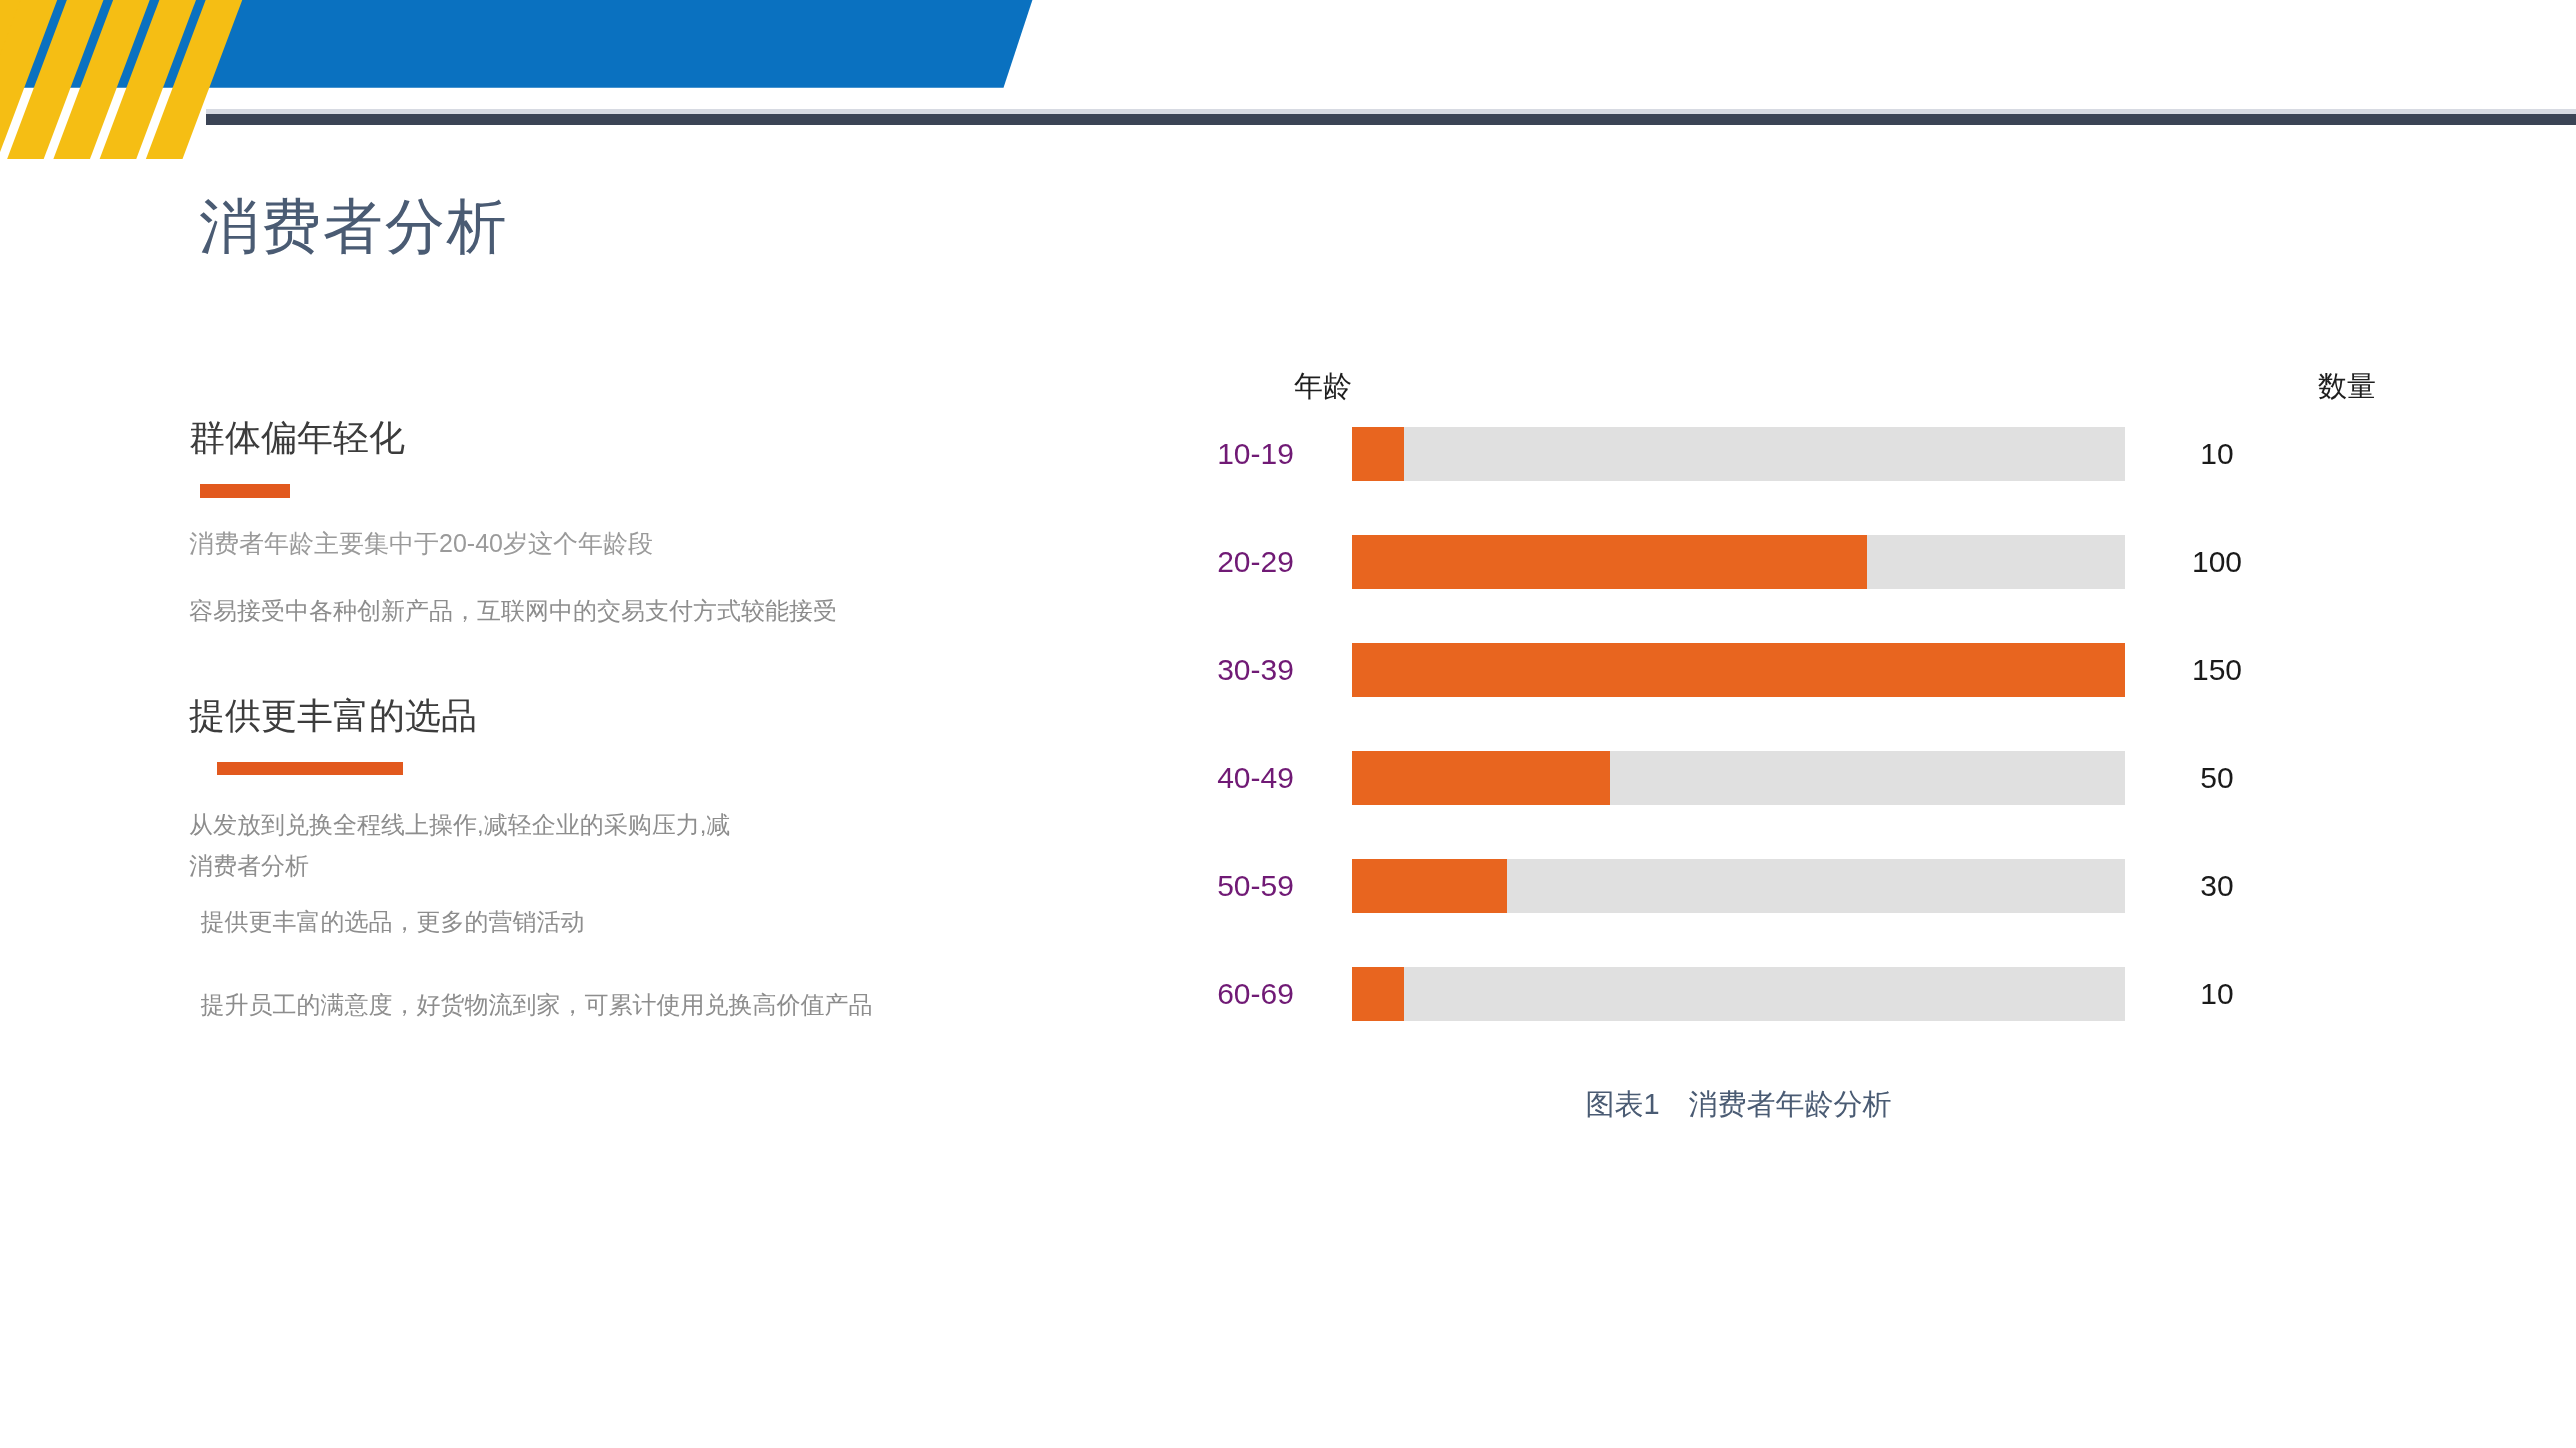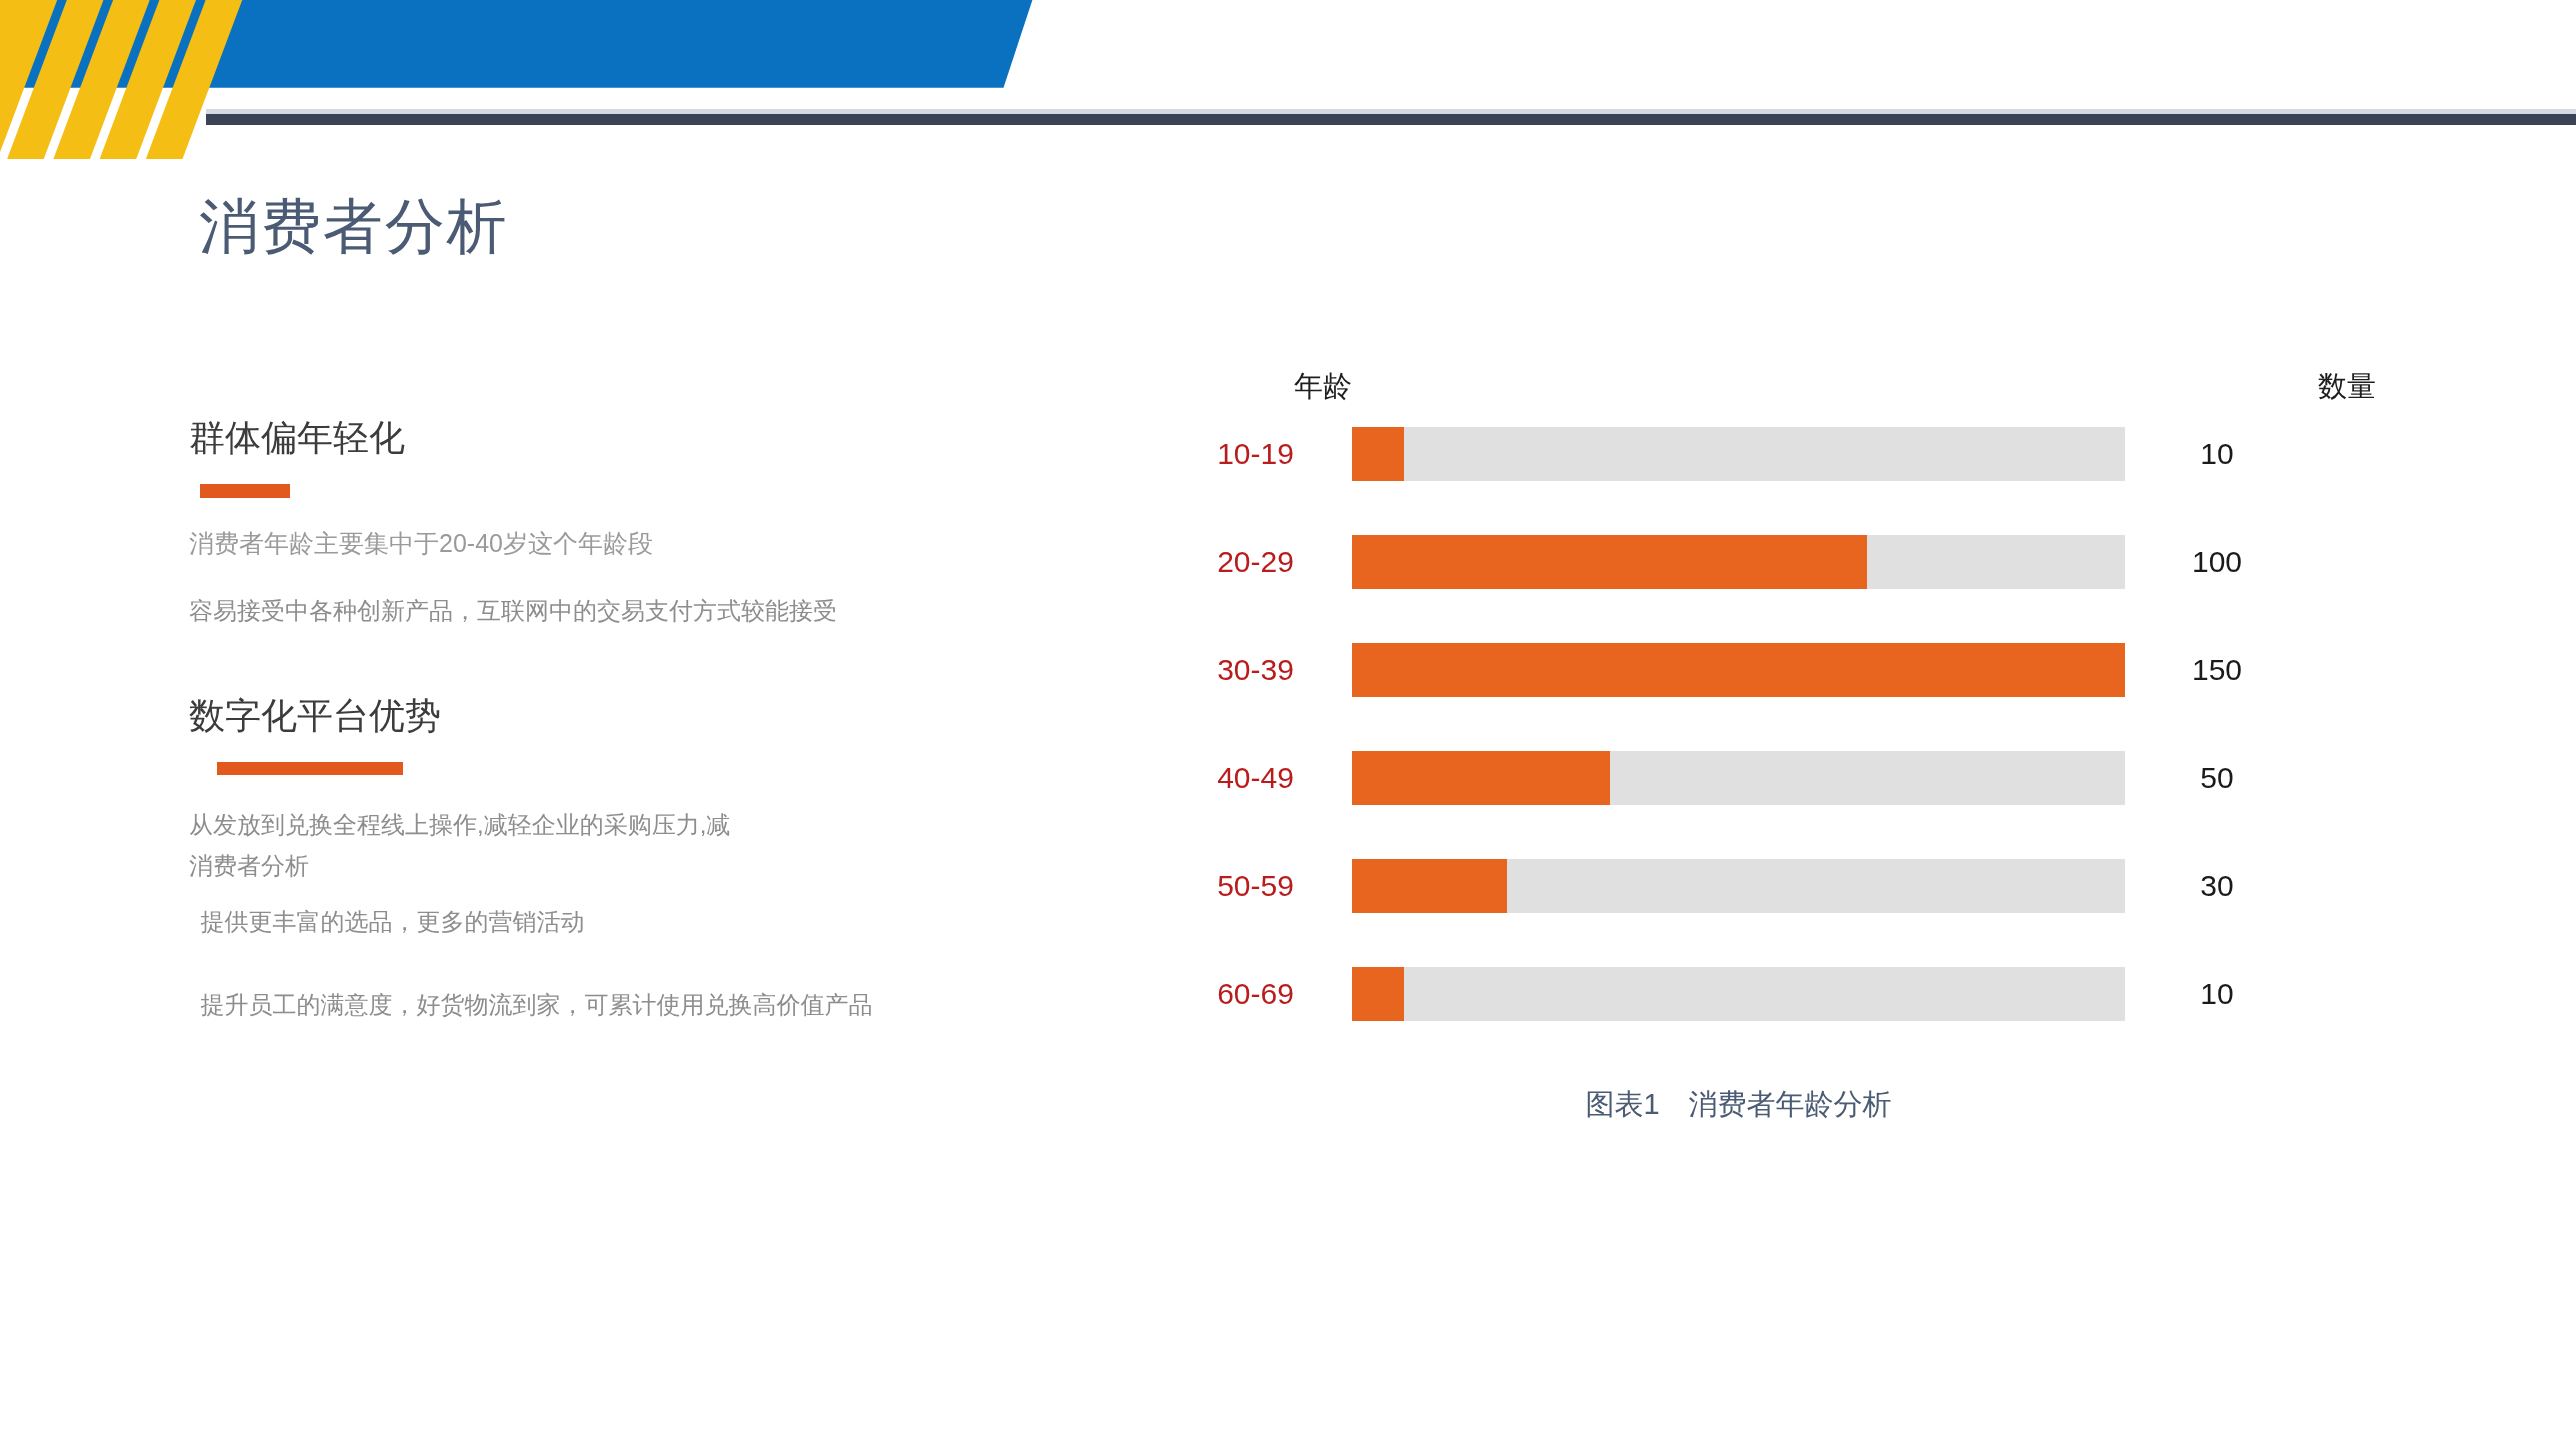--- a/index.html
+++ b/index.html
@@ -137,21 +137,21 @@
     align-items: center;
     height: 54px;
     margin-bottom: 54px;
   }
   .bar-row:last-of-type { margin-bottom: 0; }
 
   .bar-label {
     width: 193px;
     text-align: center;
     font-size: 30px;
-    color: #b91c1c;
+    color: #701a75;
     flex: 0 0 auto;
   }
   .bar-track {
     flex: 0 0 auto;
     width: 773px;
     height: 54px;
     background: #E0E0E0;
     position: relative;
   }
   .bar-fill {
@@ -208,21 +208,21 @@
     <div class="accent-bar one" style="background: rgb(226, 89, 30);"></div>
     <div class="lead-text">消费者年龄主要集中于20-40岁这个年龄段</div>
     <div class="body-text">
       <span class="ln">容易接受中各种创新产品，互联网中的交易支付方式较能接受</span>
     </div>
   </div>
 
   <div class="block-gap"></div>
 
   <div>
-    <div class="section-heading">数字化平台优势</div>
+    <div class="section-heading">提供更丰富的选品</div>
     <div class="accent-bar two" style="background: rgb(226, 89, 30);"></div>
     <div class="body-text">
       <span class="ln">从发放到兑换全程线上操作,减轻企业的采购压力,减</span>
       <span class="ln">消费者分析</span>
     </div>
     <div class="bullet-line" style="margin-top:18px; margin-left:11.6px;">提供更丰富的选品，更多的营销活动</div>
     <div class="bullet-line" style="margin-top:48px; margin-left:11.6px;">提升员工的满意度，好货物流到家，可累计使用兑换高价值产品</div>
   </div>
 
 </div>

